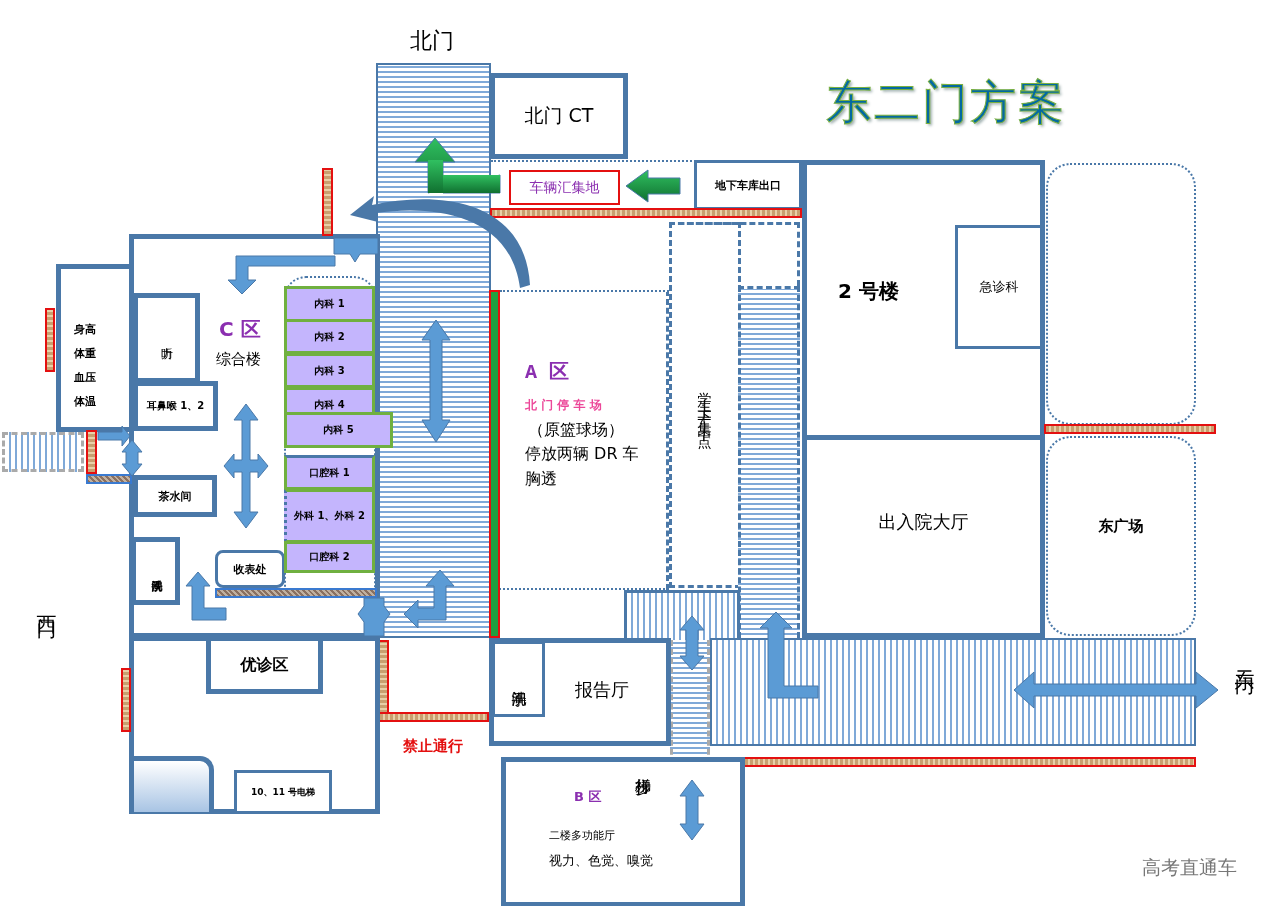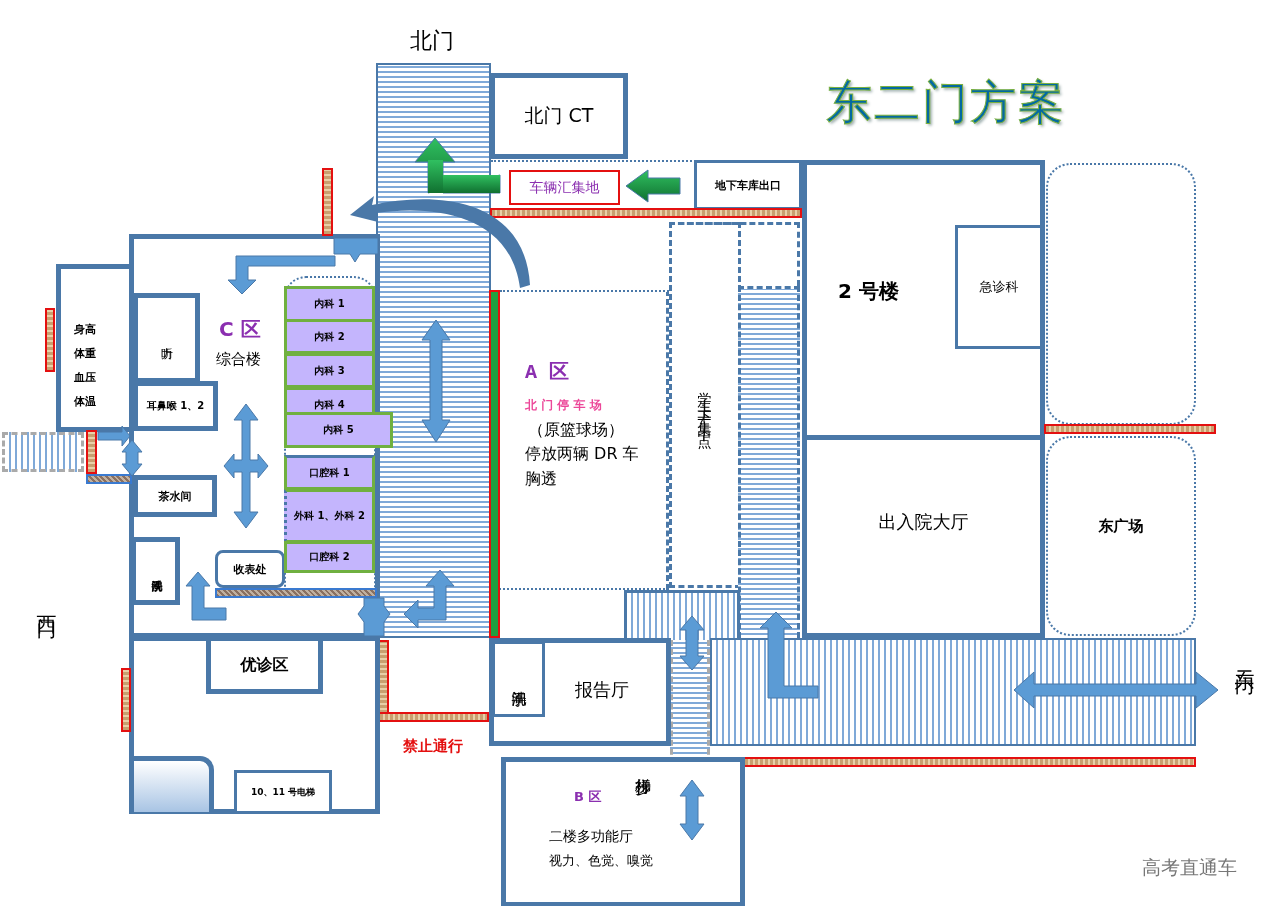--- a/index.html
+++ b/index.html
@@ -89,21 +89,21 @@
 <div class="abs hstripe" style="left:670px;top:640px;width:40px;height:160px;border-left:3px dashed #aaa;border-right:3px dashed #aaa;border-bottom:3px dashed #aaa;"></div>
 
 <div class="abs wall" style="left:489px;top:638px;width:182px;height:108px;"></div>
 <div class="abs wall-thin center" style="left:492px;top:641px;width:53px;height:76px;">
   <span class="vtext" style="font-size:15px;letter-spacing:0;">洗手间</span>
 </div>
 <div class="label" style="left:575px;top:678px;font-size:18px;">报告厅</div>
 
 <div class="abs wall" style="left:501px;top:757px;width:244px;height:150px;"></div>
 <div class="label" style="left:548px;top:788px;font-size:13px;font-weight:bold;color:#8b2fb0;margin-left:26px;">B 区</div>
-<div class="label" style="left:549px;top:828px;font-size:14px;">二楼多功能厅</div>
+<div class="label" style="left:549px;top:828px;font-size:11px;">二楼多功能厅</div>
 <div class="label" style="left:549px;top:852px;font-size:13px;">视力、色觉、嗅觉</div>
 <div class="label vtext" style="left:632px;top:766px;font-size:16px;letter-spacing:0;">步行梯</div>
 
 <div class="abs barrier-v" style="left:378px;top:640px;width:11px;height:80px;"></div>
 <div class="abs barrier" style="left:378px;top:712px;width:111px;height:10px;"></div>
 <div class="label" style="left:403px;top:737px;font-size:15px;font-weight:bold;color:#e41010;">禁止通行</div>
 
 <div class="abs wall" style="left:129px;top:234px;width:251px;height:404px;"></div>
 <div class="abs" style="left:284px;top:276px;width:92px;height:316px;border:2px dotted #4a78a8;border-radius:22px 22px 0 0;"></div>
 

